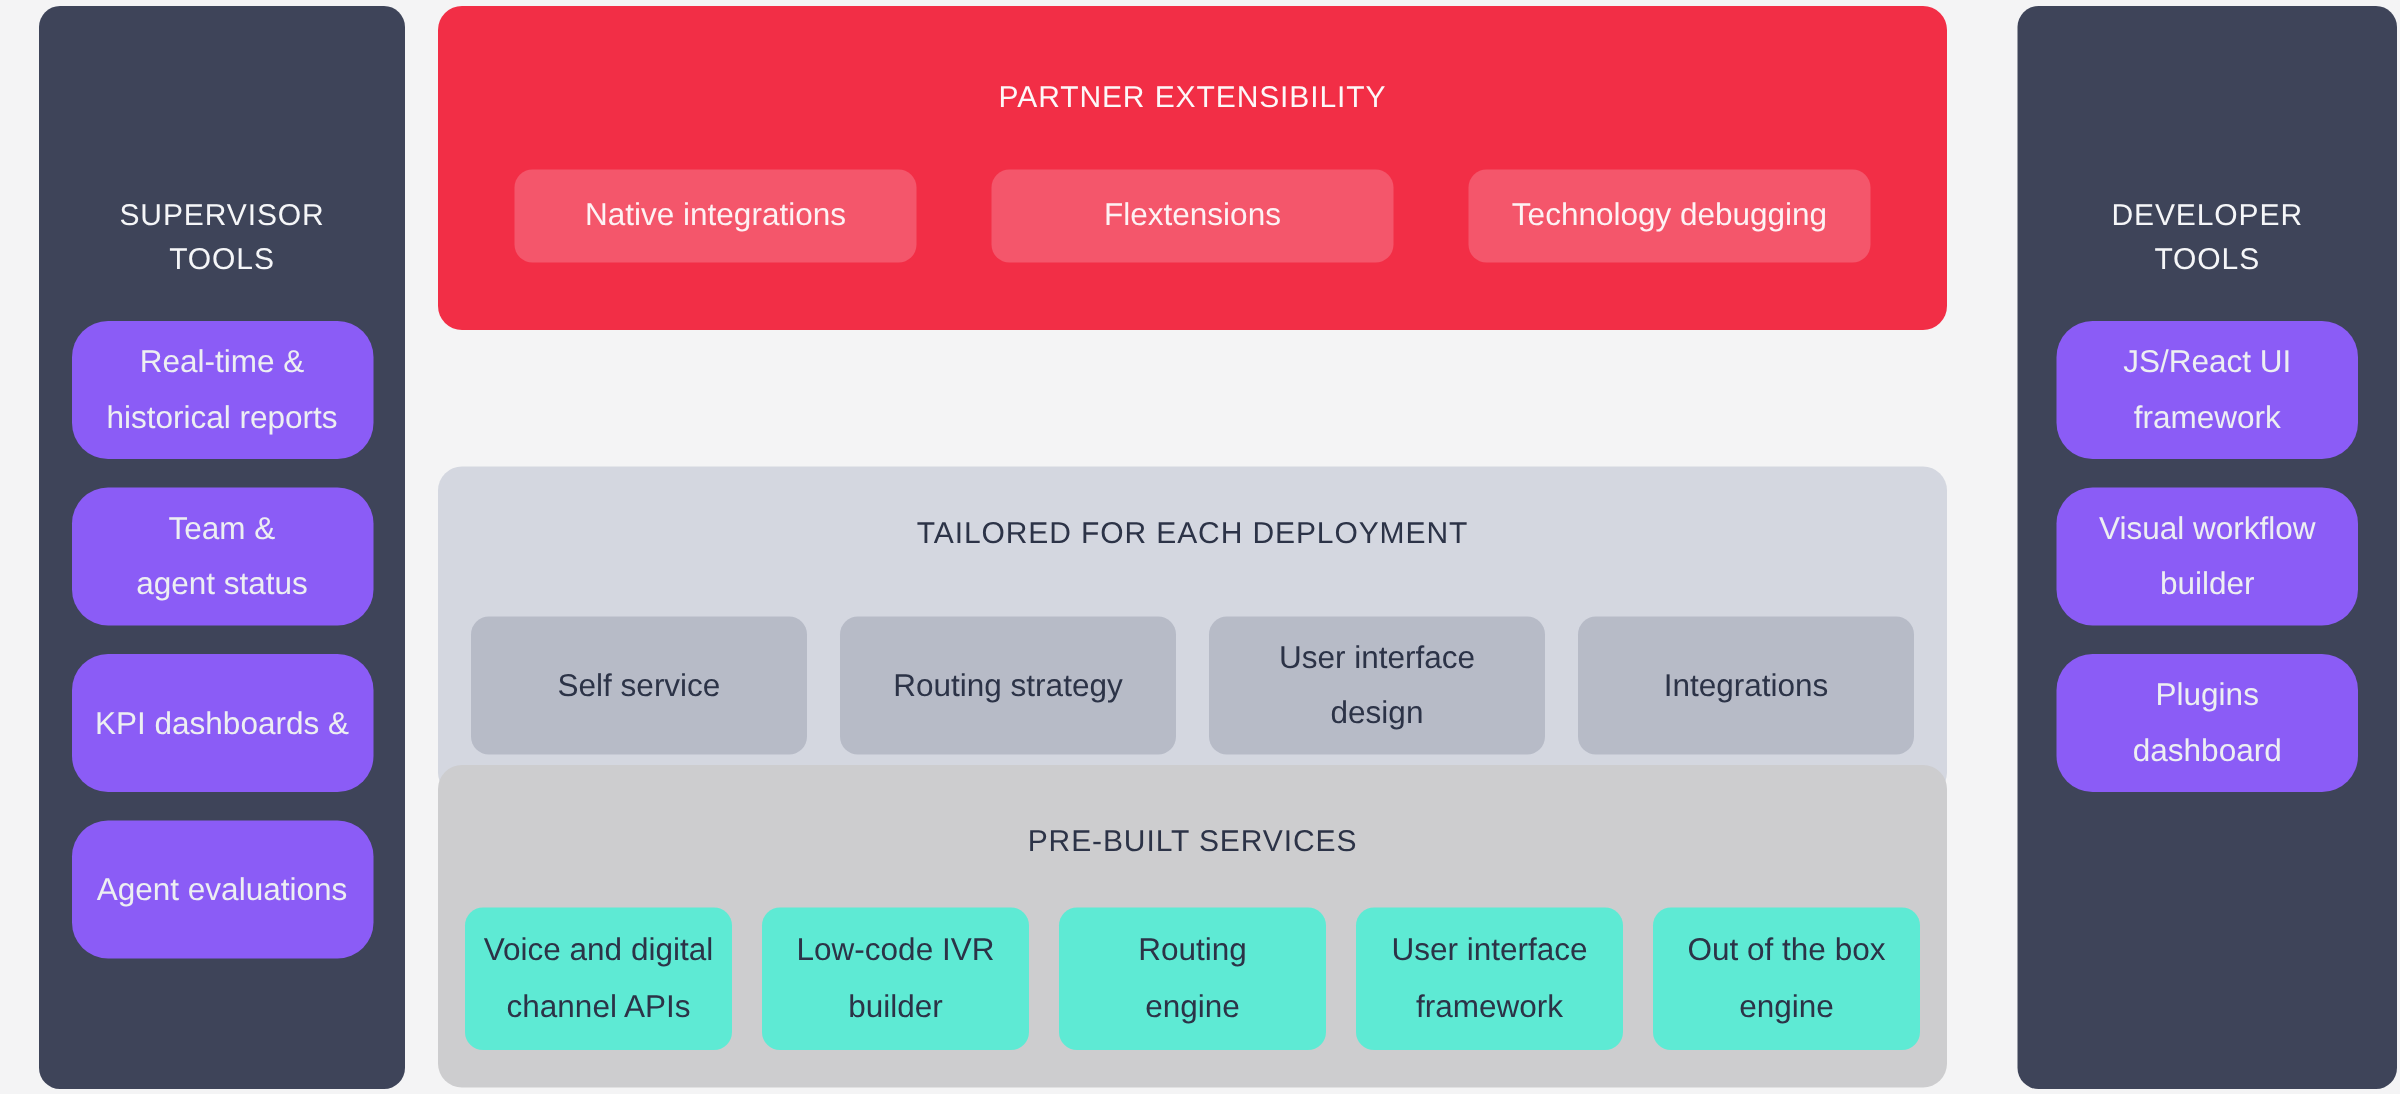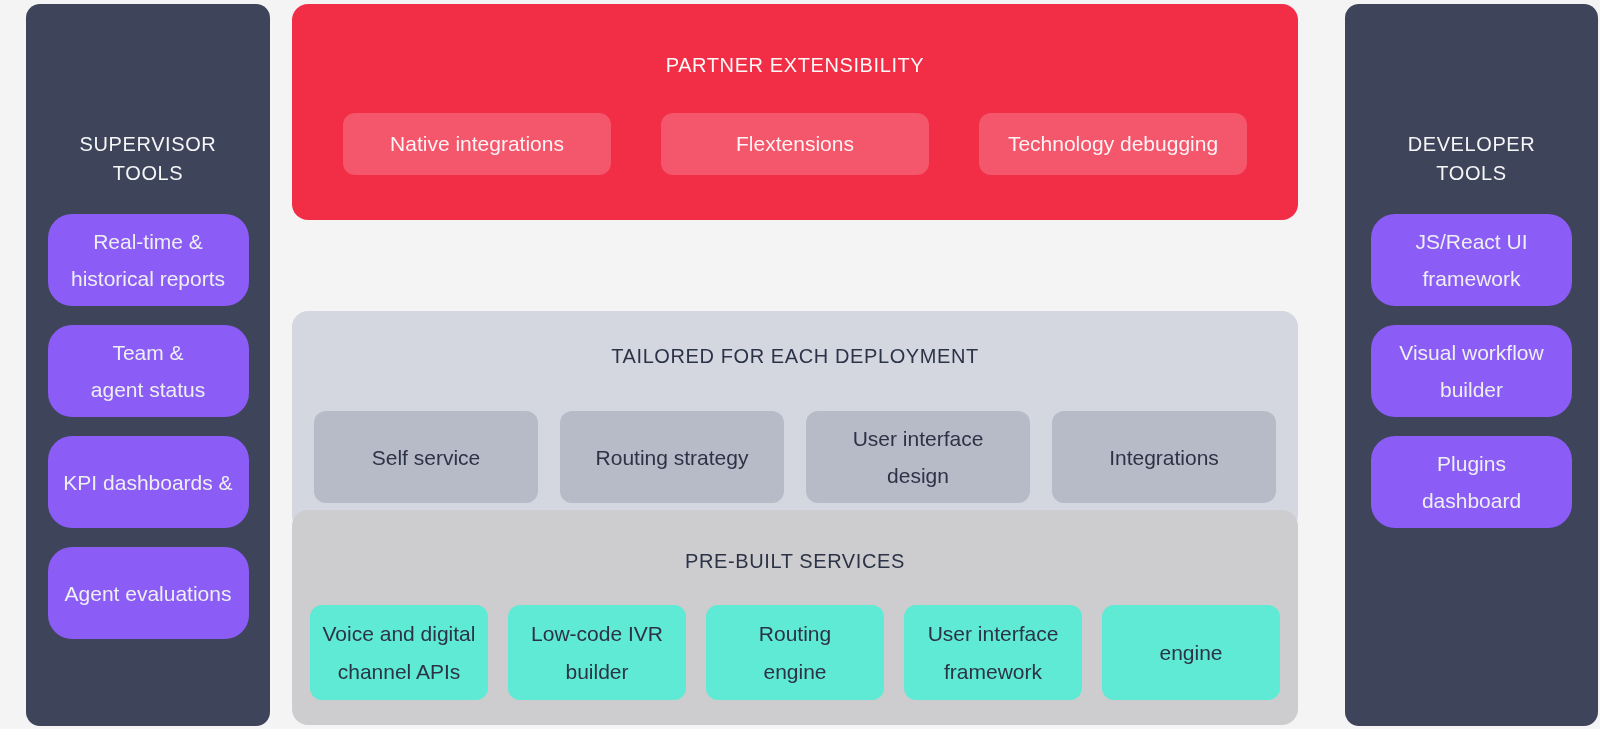--- a/index.html
+++ b/index.html
@@ -181,20 +181,21 @@
       </div>
       <div class="chip chip--low">
         <div>Routing</div>
         <div>engine</div>
       </div>
       <div class="chip chip--low">
         <div>User interface</div>
         <div>framework</div>
       </div>
       <div class="chip chip--low">
+        <div>Out of the box</div>
         <div>engine</div>
       </div>
     </div>
   </section>
 
   <aside class="sidebar sidebar--right">
     <div class="sidebar__title">
       <div>DEVELOPER</div>
       <div>TOOLS</div>
     </div>

